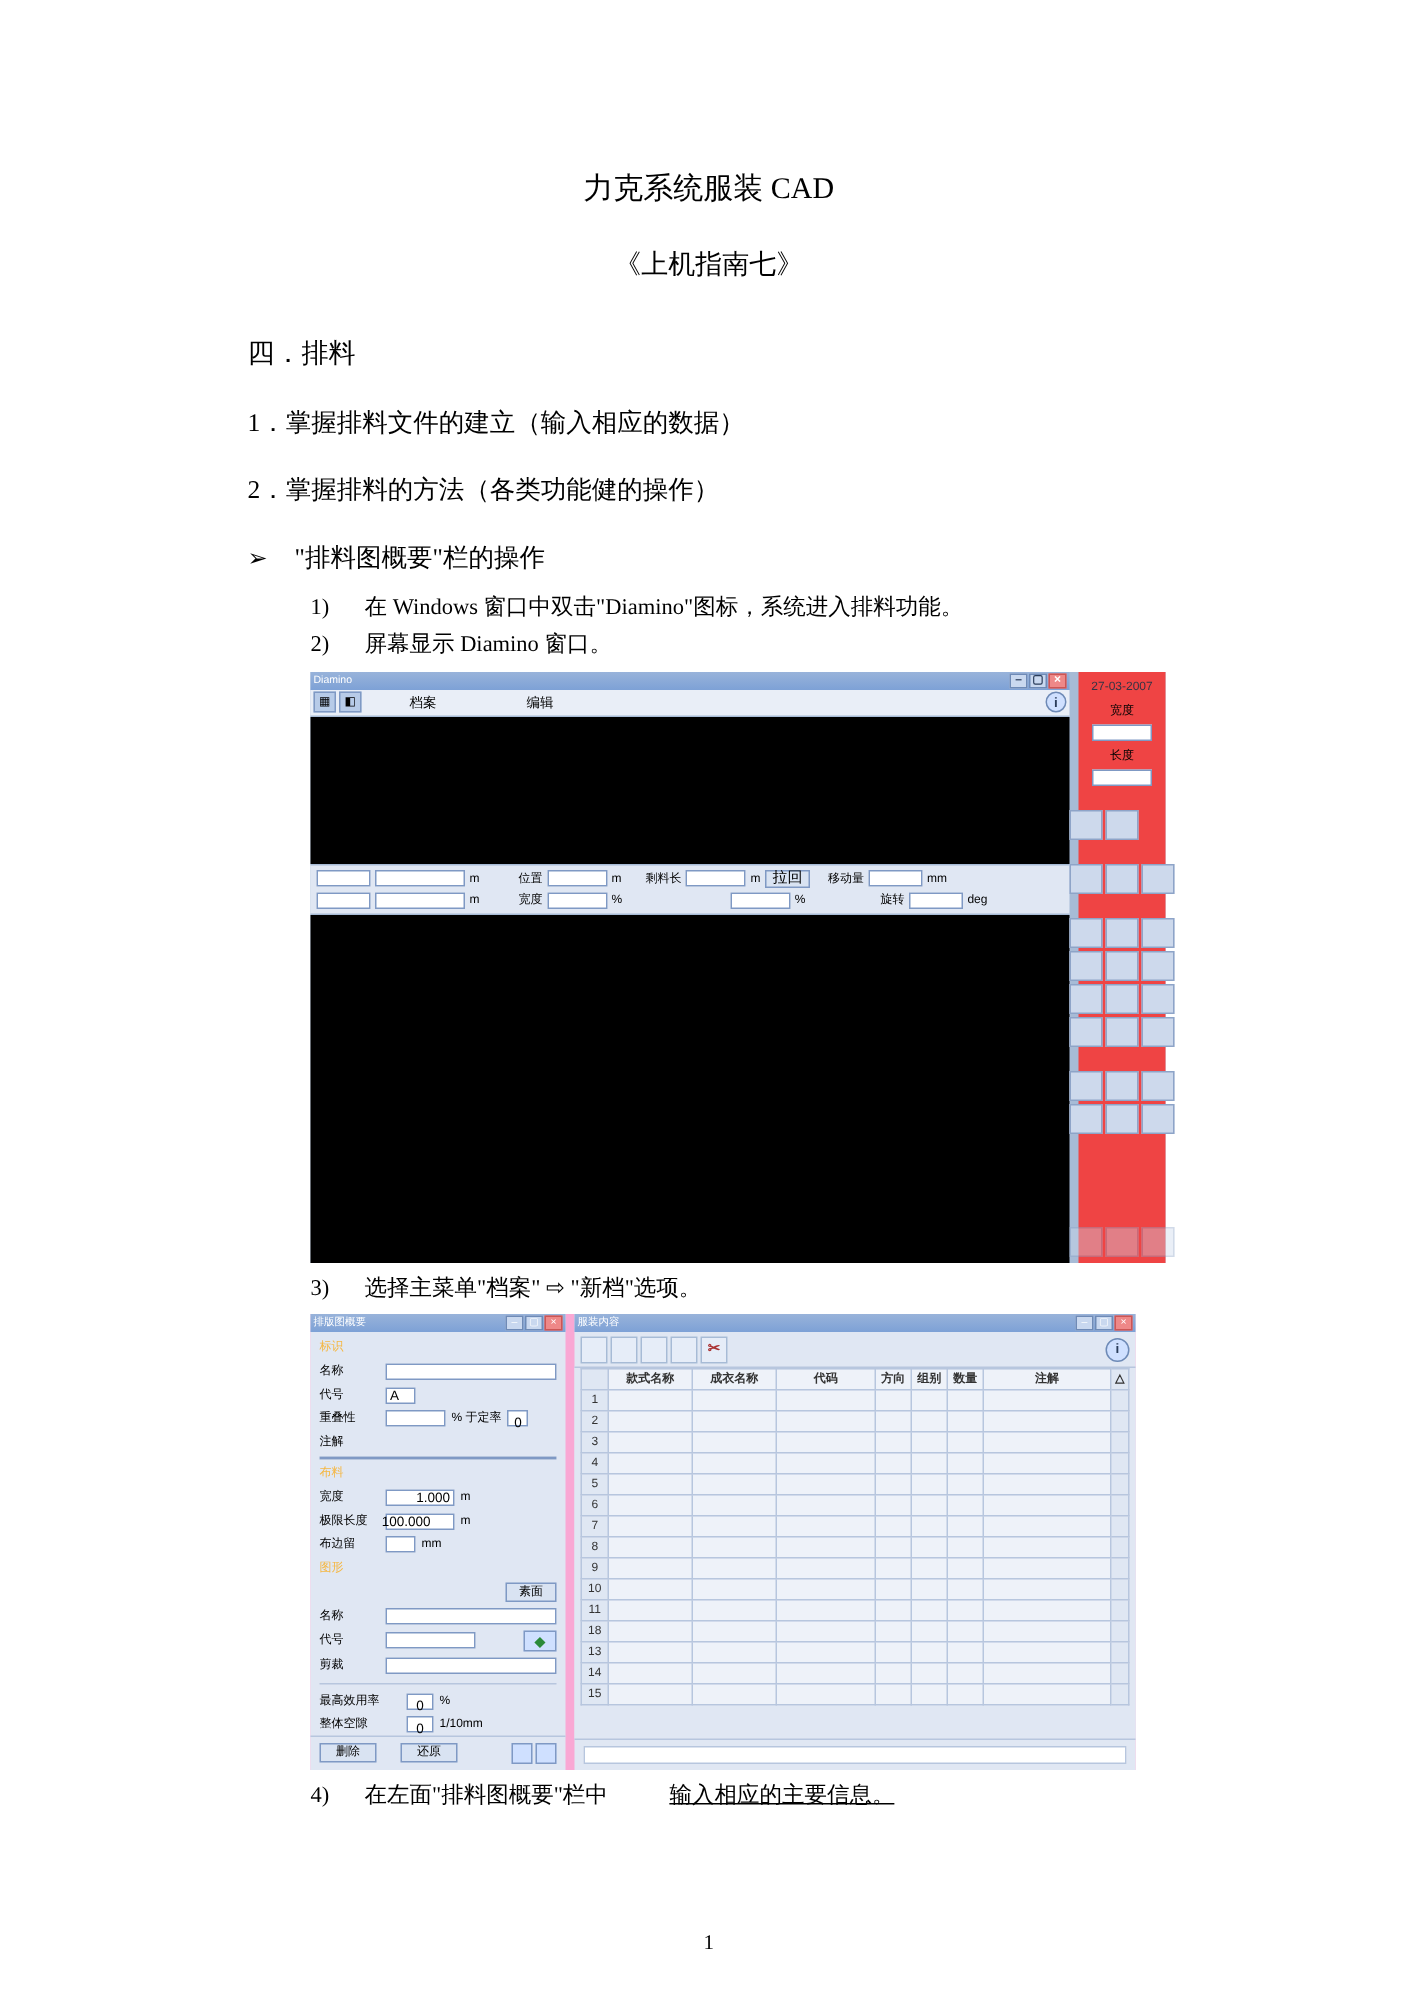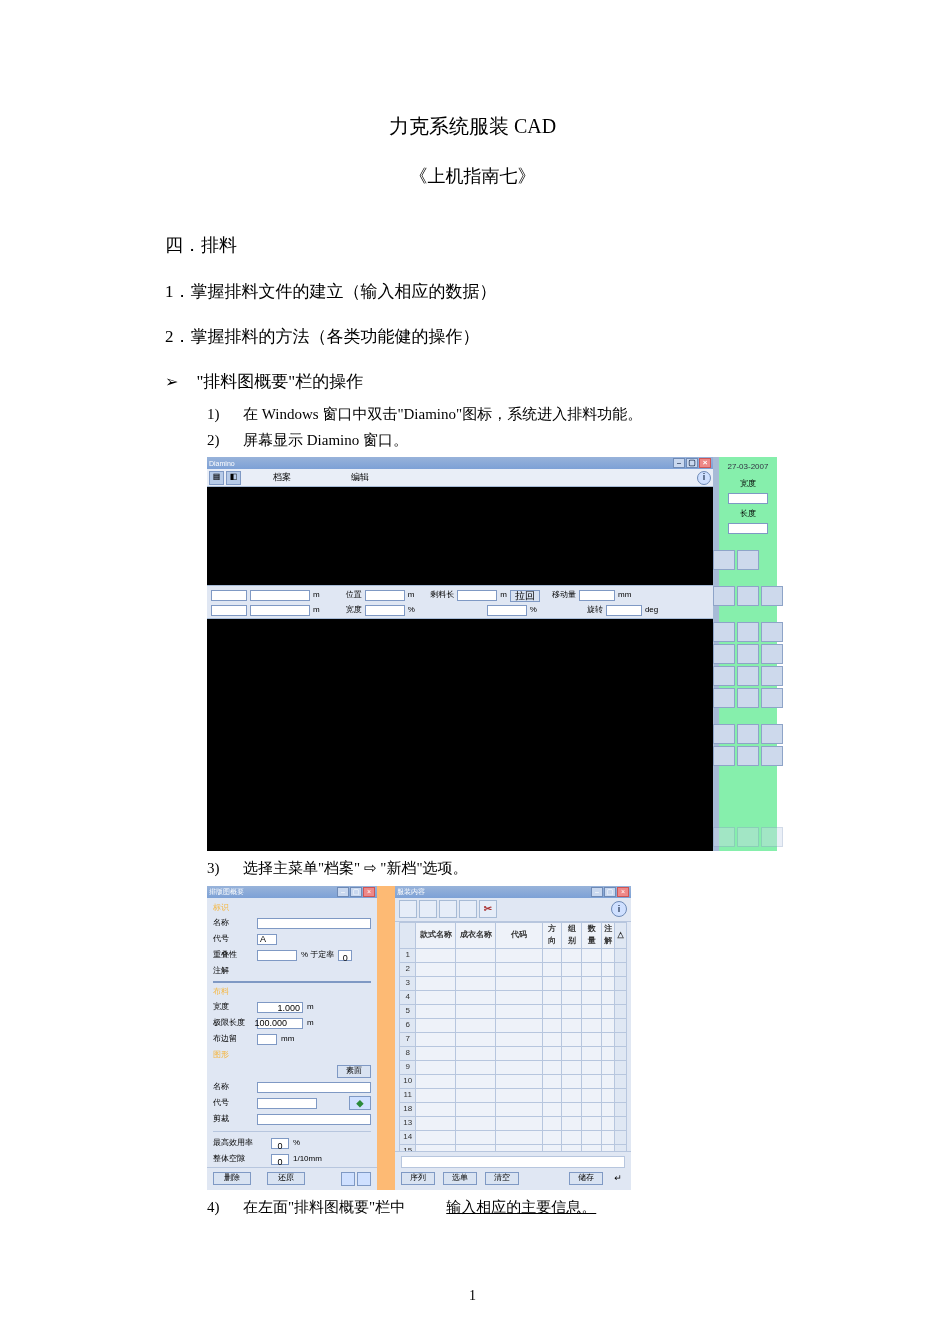--- a/index.html
+++ b/index.html
@@ -8,21 +8,21 @@
     font-family: "SimSun", "Songti SC", serif;
     color: #000;
     width: 945px;
     min-height: 1337px;
     padding: 110px 165px 40px 165px;
     font-size: 16px;
     line-height: 1.6;
     position: relative;
   }
   .title-line { text-align: center; font-family: "SimSun", serif; font-size: 20px; margin-bottom: 20px; }
-  .subtitle-line { text-align: center; font-family: "SimSun", serif; font-size: 18px; margin-bottom: 40px; }
+  .subtitle-line { text-align: center; font-family: "SimSun", serif; font-size: 18px; margin-bottom: 30px; }
   .sec-h { font-family: "SimSun", serif; font-size: 18px; margin-bottom: 18px; }
   .num-line { font-family: "SimSun", serif; font-size: 17px; margin-bottom: 18px; }
   .bullet-row { display: flex; align-items: baseline; gap: 18px; margin-bottom: 8px; }
   .bullet-arrow { font-family: Arial, sans-serif; }
   .bullet-text { font-family: "SimSun", serif; font-size: 17px; }
   .list-row { display: flex; font-family: "SimSun", serif; font-size: 15px; margin: 3px 0 3px 42px; line-height: 1.5; }
   .list-row .idx { width: 36px; flex: 0 0 36px; }
   .list-row .txt { flex: 1; }
   .list-row .underline { text-decoration: underline; margin-left: 41px; }
 
@@ -45,39 +45,39 @@
   .shot1 .menubar .micon { width: 15px; height: 14px; background: #b7cbe8; border: 1px solid #7f99c4; margin-right: 2px; display: flex; align-items: center; justify-content: center; font-size: 8px; }
   .shot1 .menubar .mlabel { margin: 0 30px; }
   .shot1 .menubar .end { margin-left: auto; width: 14px; height: 14px; border-radius: 50%; background: #cfe0ff; border: 1px solid #6e8ab6; display: flex; align-items: center; justify-content: center; color: #2a3c5a; font-weight: bold; font-size: 9px;}
   .shot1 .canvas1 { height: 98px; background: #000; }
   .shot1 .fields { height: 34px; background: #e0e7f3; padding: 3px 4px; display: flex; flex-direction: column; gap: 2px; border-top: 1px solid #a7bbd6; border-bottom: 1px solid #a7bbd6;}
   .shot1 .fields .row { display: flex; align-items: center; gap: 3px; }
   .shot1 .inp { background: #fff; border: 1px solid #7f99c4; height: 11px; }
   .shot1 .lbl { font-size: 8px; }
   .shot1 .btn { background: #d9e3f2; border: 1px solid #7f99c4; height: 12px; padding: 0 4px; font-size: 10px; display:inline-flex; align-items:center;}
   .shot1 .canvas2 { flex: 1; background: #000; }
-  .shot1 .side { width: 58px; background: #86efac; padding: 4px; display: flex; flex-direction: column; gap: 4px; font-size: 8px; }
+  .shot1 .side { width: 58px; background: #ef4444; padding: 4px; display: flex; flex-direction: column; gap: 4px; font-size: 8px; }
   .shot1 .side .date { text-align: center; color: #334; }
   .shot1 .side .sl { display: flex; flex-direction: column; align-items: center; }
   .shot1 .side .sl .sinp { width: 40px; height: 11px; background: #fff; border: 1px solid #7f99c4; margin-top: 2px;}
   .shot1 .toolgrid { display: grid; grid-template-columns: repeat(3, 22px); gap: 2px; justify-content: center;}
   .shot1 .tool { width: 22px; height: 20px; background: #cdd9ec; border: 1px solid #8ea4c8; }
   .shot1 .tool.faded { opacity: .4; }
   .shot1 .side .sep { height: 8px; }
 
   
   .shot2 {
-    width: 424px; height: 304px;
+    width: 550px; height: 304px;
     margin: 6px 0 6px 42px;
     font-family: "Microsoft YaHei", Arial, sans-serif;
     font-size: 9px;
     color: #000;
     display: flex;
-    background: #fdba74;
-    gap: 18px;
+    background: #f9a8d4;
+    gap: 6px;
   }
   .shot2 .pane { display: flex; flex-direction: column; background: #e0e7f3; position: relative; }
   .shot2 .left { width: 170px; }
   .shot2 .right { flex: 1; }
   .shot2 .tbar { height: 12px; background: linear-gradient(#98b3da,#7da1d6); display: flex; align-items: center; padding: 0 2px; color: #fff; font-size: 7px; }
   .shot2 .tbar .spacer { flex: 1; }
   .shot2 .wb { width: 12px; height: 10px; margin-left: 1px; background: #c9d8ef; border: 1px solid #6e8ab6; font-size:7px; display:inline-flex; align-items:center; justify-content:center;}
   .shot2 .wb.cl { background: #e88; color: #fff; border-color: #c55;}
   .shot2 .body { flex: 1; padding: 4px 6px; display: flex; flex-direction: column; gap: 3px; overflow:hidden; }
   .shot2 .grplbl { color: #f5b742; font-size: 8px; }
@@ -536,28 +536,20 @@
               <td></td>
               <td></td>
               <td style="background: rgb(223, 231, 243);"></td>
             </tr>
           </tbody>
       </table>
     </div>
     <div class="rbot">
       <span class="status"></span>
     </div>
-    <div class="rbottom">
-      <span class="fbtn">序列</span>
-      <span class="fbtn">选单</span>
-      <span class="fbtn">清空</span>
-      <span style="flex:1"></span>
-      <span class="fbtn">储存</span>
-      <span class="arr">↵</span>
-    </div>
   </div>
 </div>
 
 <div class="list-row">
   <span class="idx">4)</span>
   <span class="txt">
     <span>在左面"排料图概要"栏中</span><span class="underline">输入相应的主要信息。</span>
   </span>
 </div>
 

